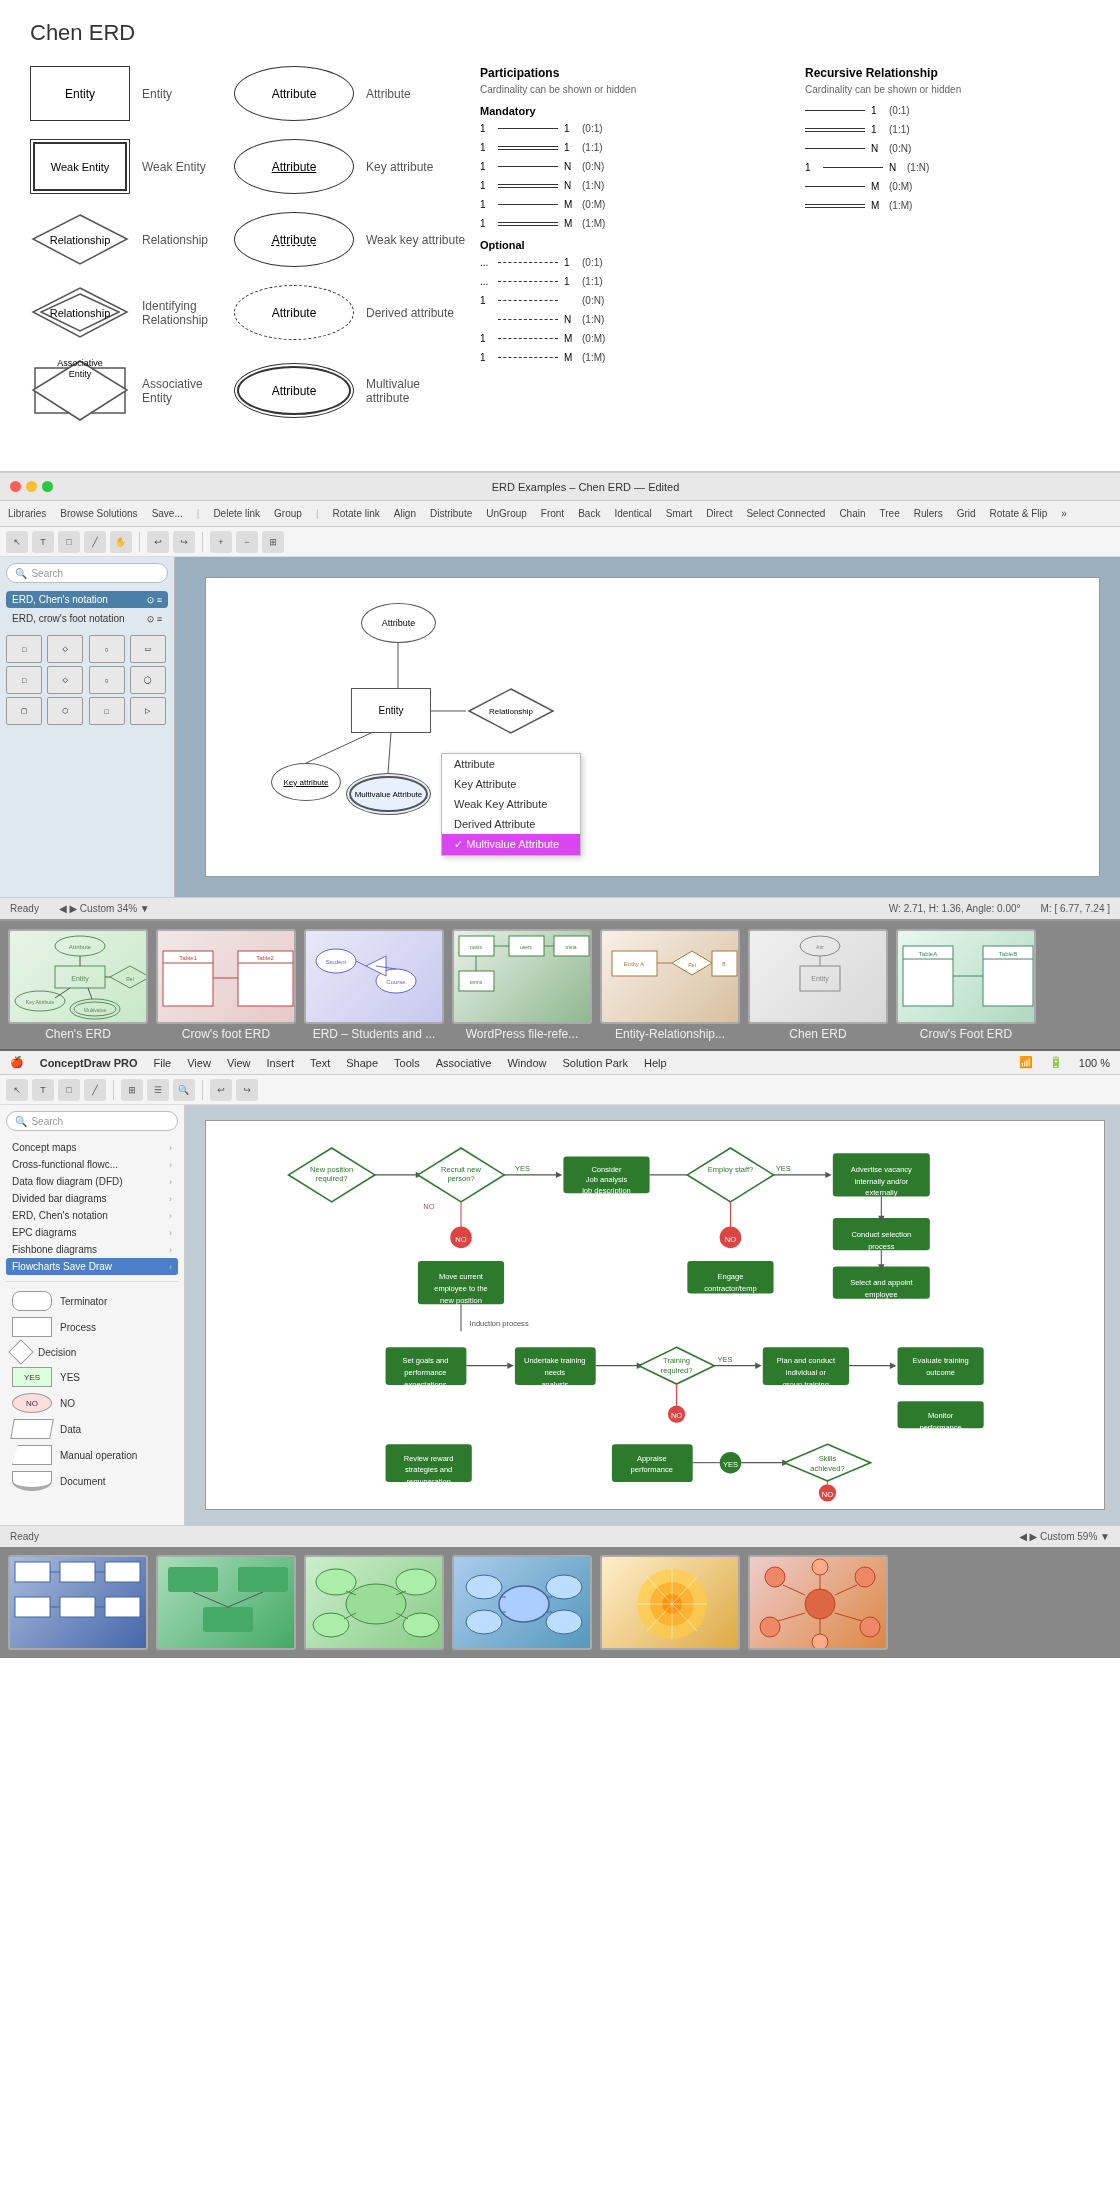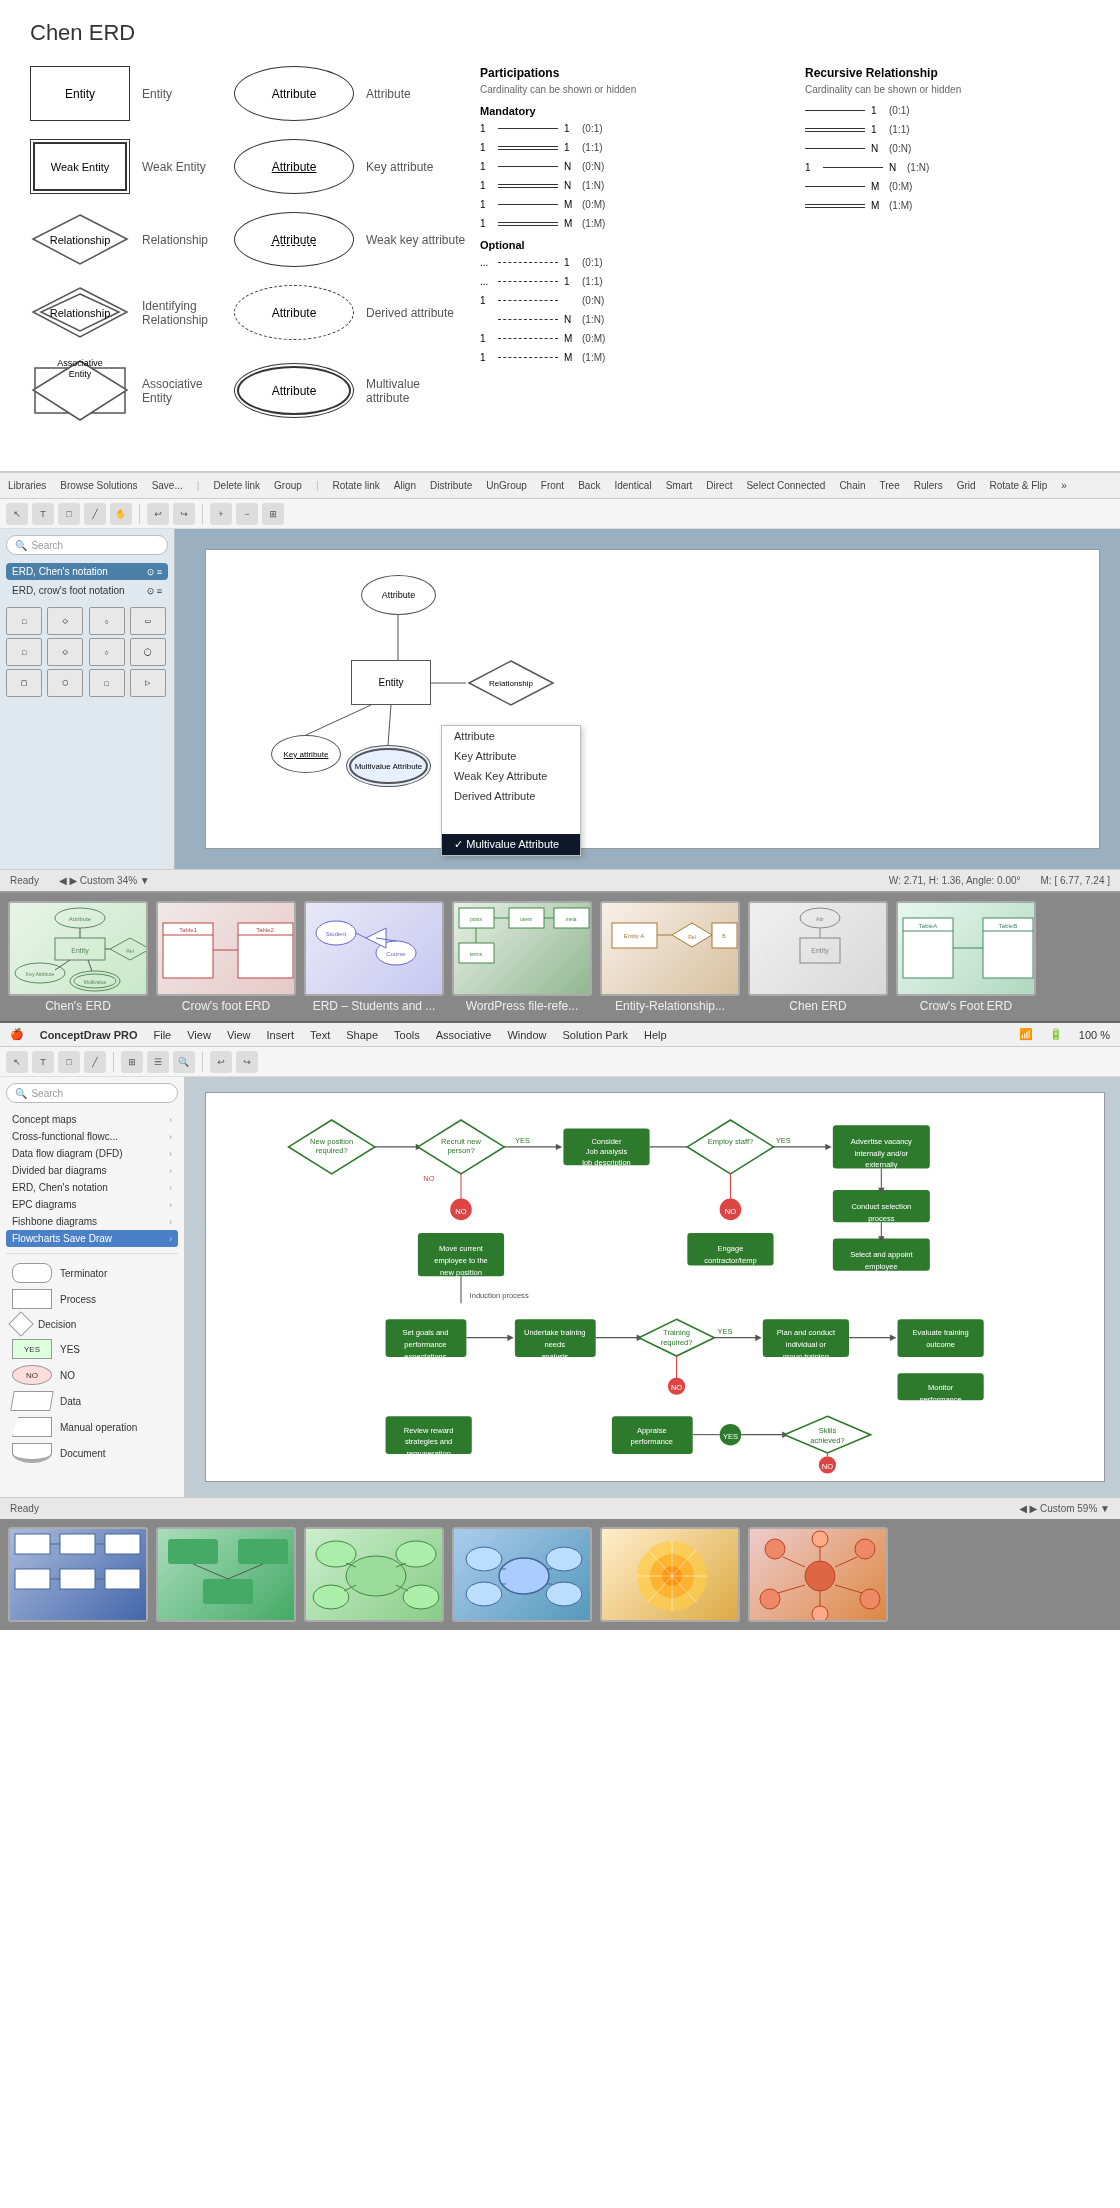--- a/index.html
+++ b/index.html
@@ -349,23 +349,22 @@
       font-size: 11px;
       z-index: 10;
       min-width: 140px;
     }
     .context-menu-item {
       padding: 4px 12px;
       cursor: pointer;
       color: #333;
     }
     .context-menu-item.active {
-      background: #0f172a;
+      background: #d946ef;
       color: #fff;
-      margin-top: 28px;
     }
     
     .app-statusbar {
       background: #e8e8e8;
       border-top: 1px solid #ccc;
       height: 22px;
       display: flex;
       align-items: center;
       padding: 0 10px;
       font-size: 10px;
@@ -721,20 +720,28 @@
             <span class="part-card">(1:M)</span>
           </div>
         </div>
       </div>
     </div>
   </div>
 </div>
 
 <div class="app-section">
 
+  <div class="app-titlebar">
+    <div class="traffic-lights">
+      <div class="tl tl-red"></div>
+      <div class="tl tl-yellow"></div>
+      <div class="tl tl-green"></div>
+    </div>
+    <div class="app-title-text">ERD Examples – Chen ERD — Edited</div>
+  </div>
 
   <div class="app-toolbar">
     <span>Libraries</span>
     <span>Browse Solutions</span>
     <span>Save...</span>
     <span style="color:#bbb;">|</span>
     <span>Delete link</span>
     <span>Group</span>
     <span style="color:#bbb;">|</span>
     <span>Rotate link</span>

